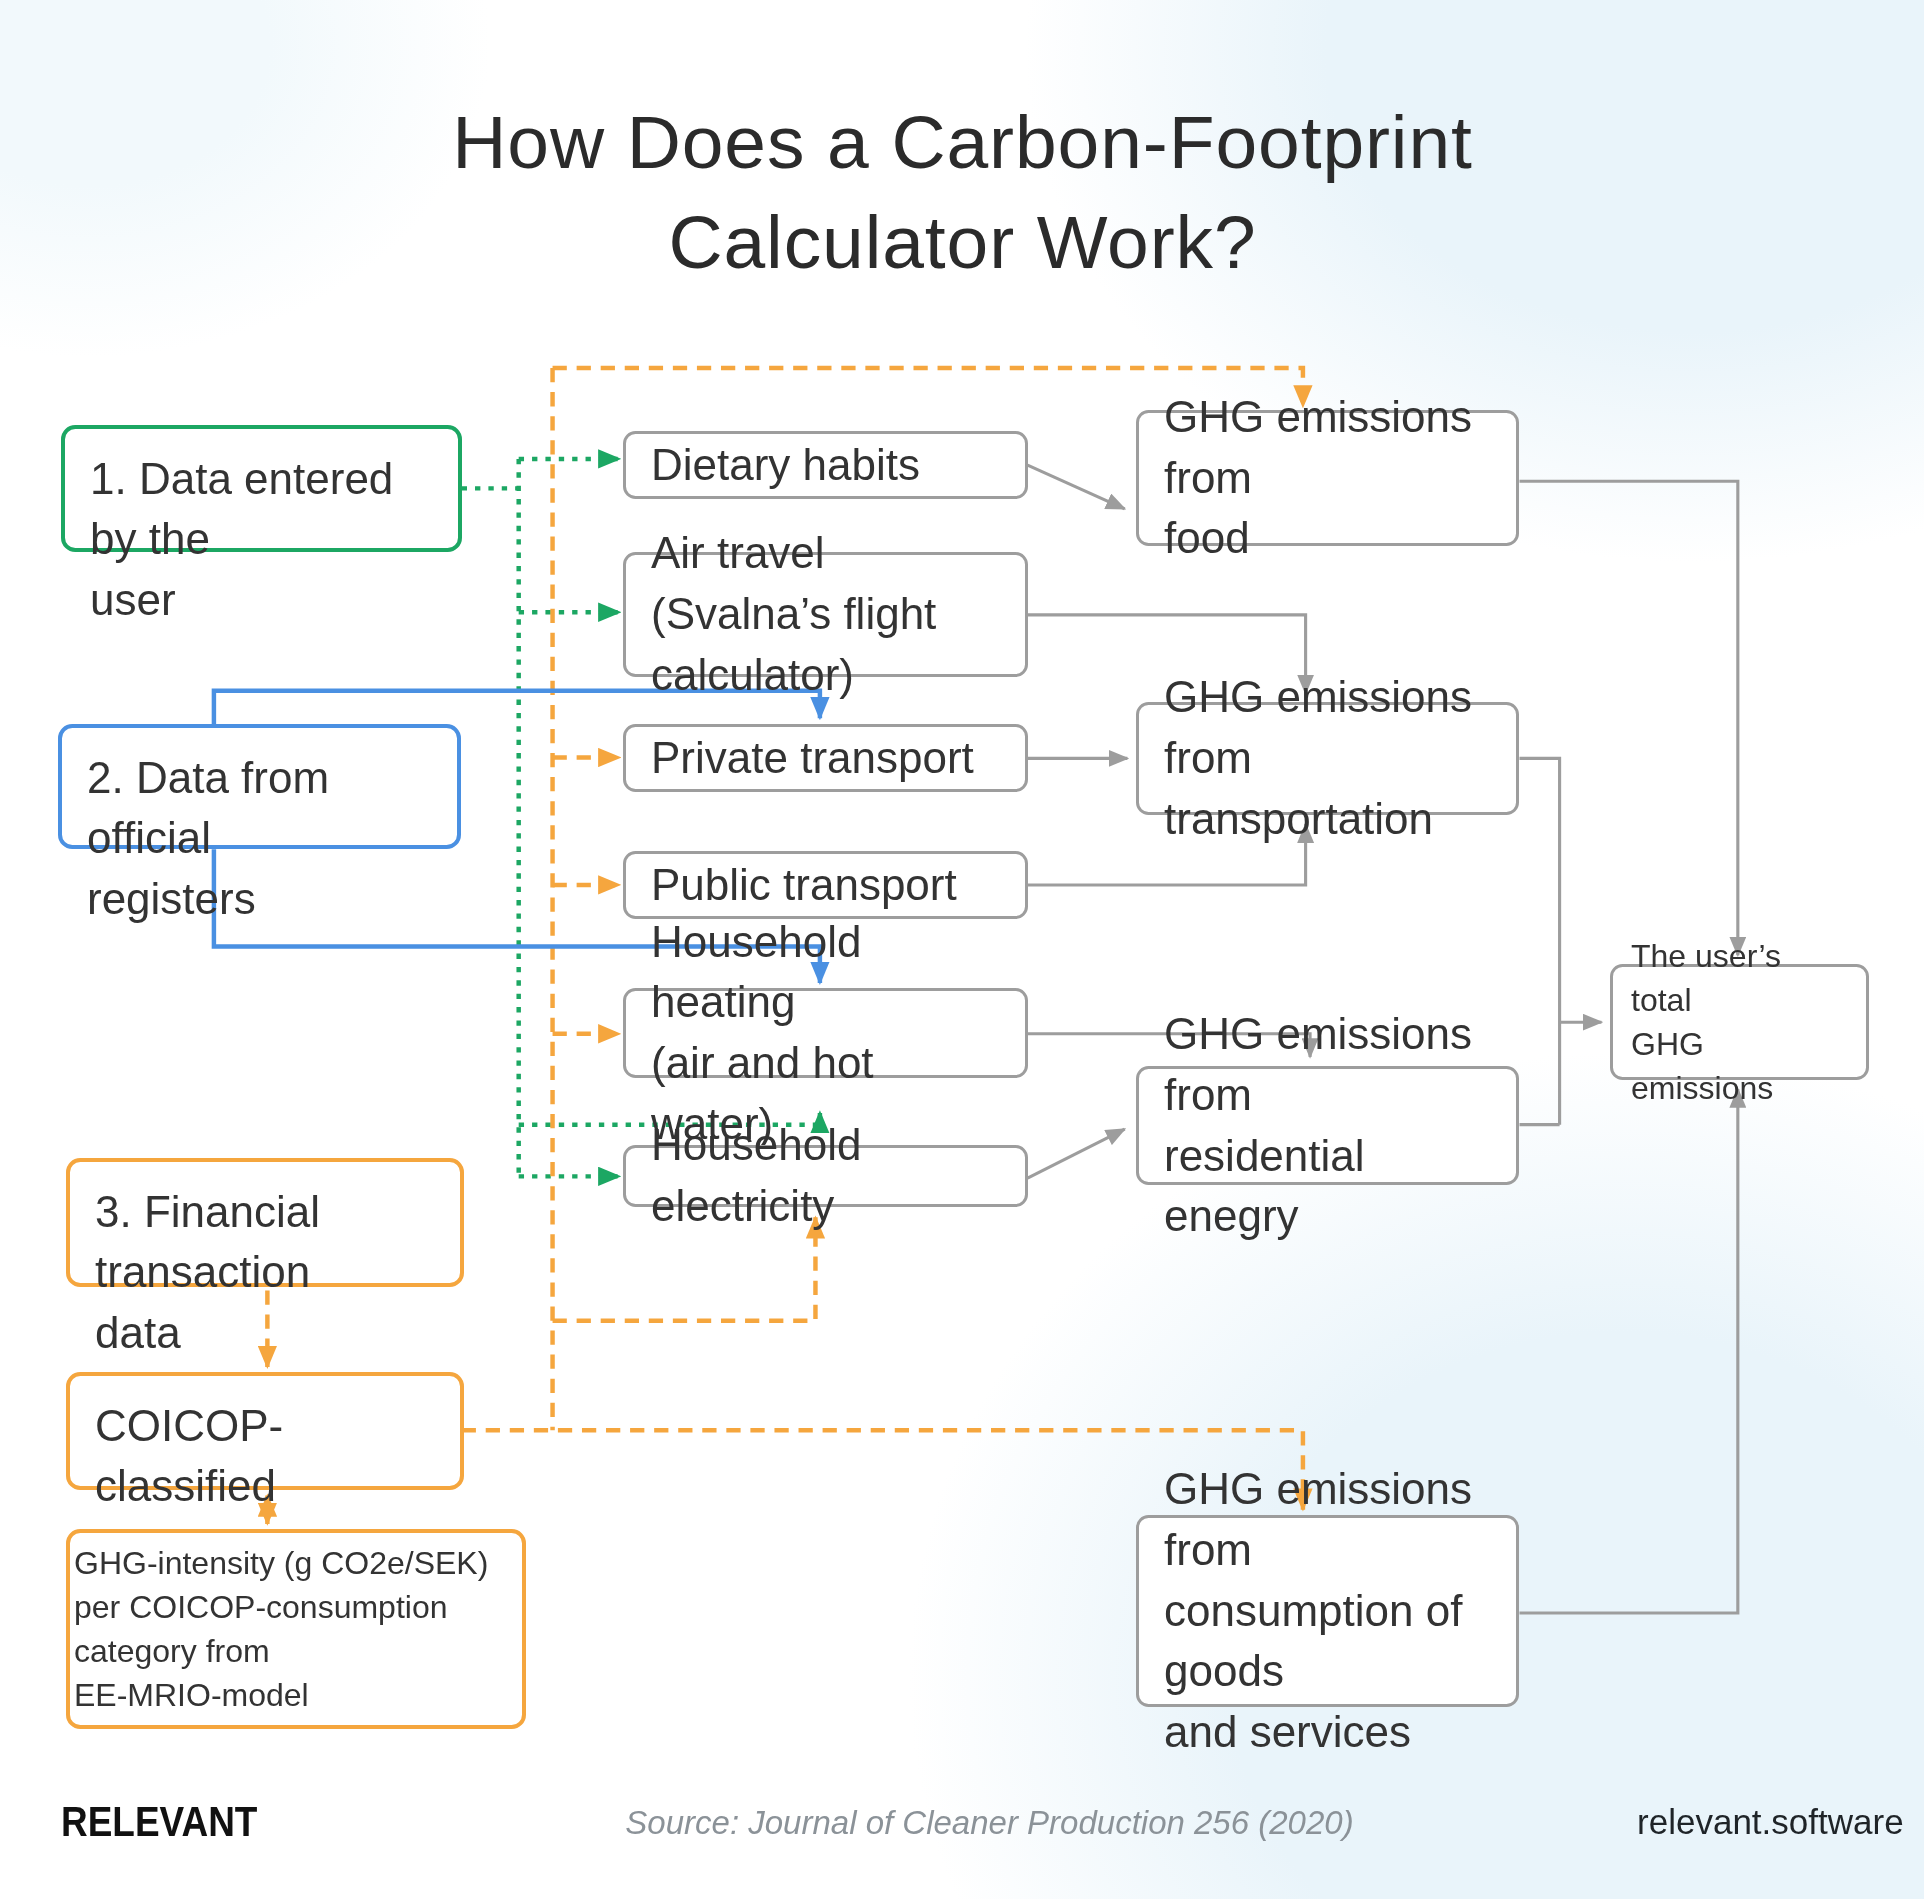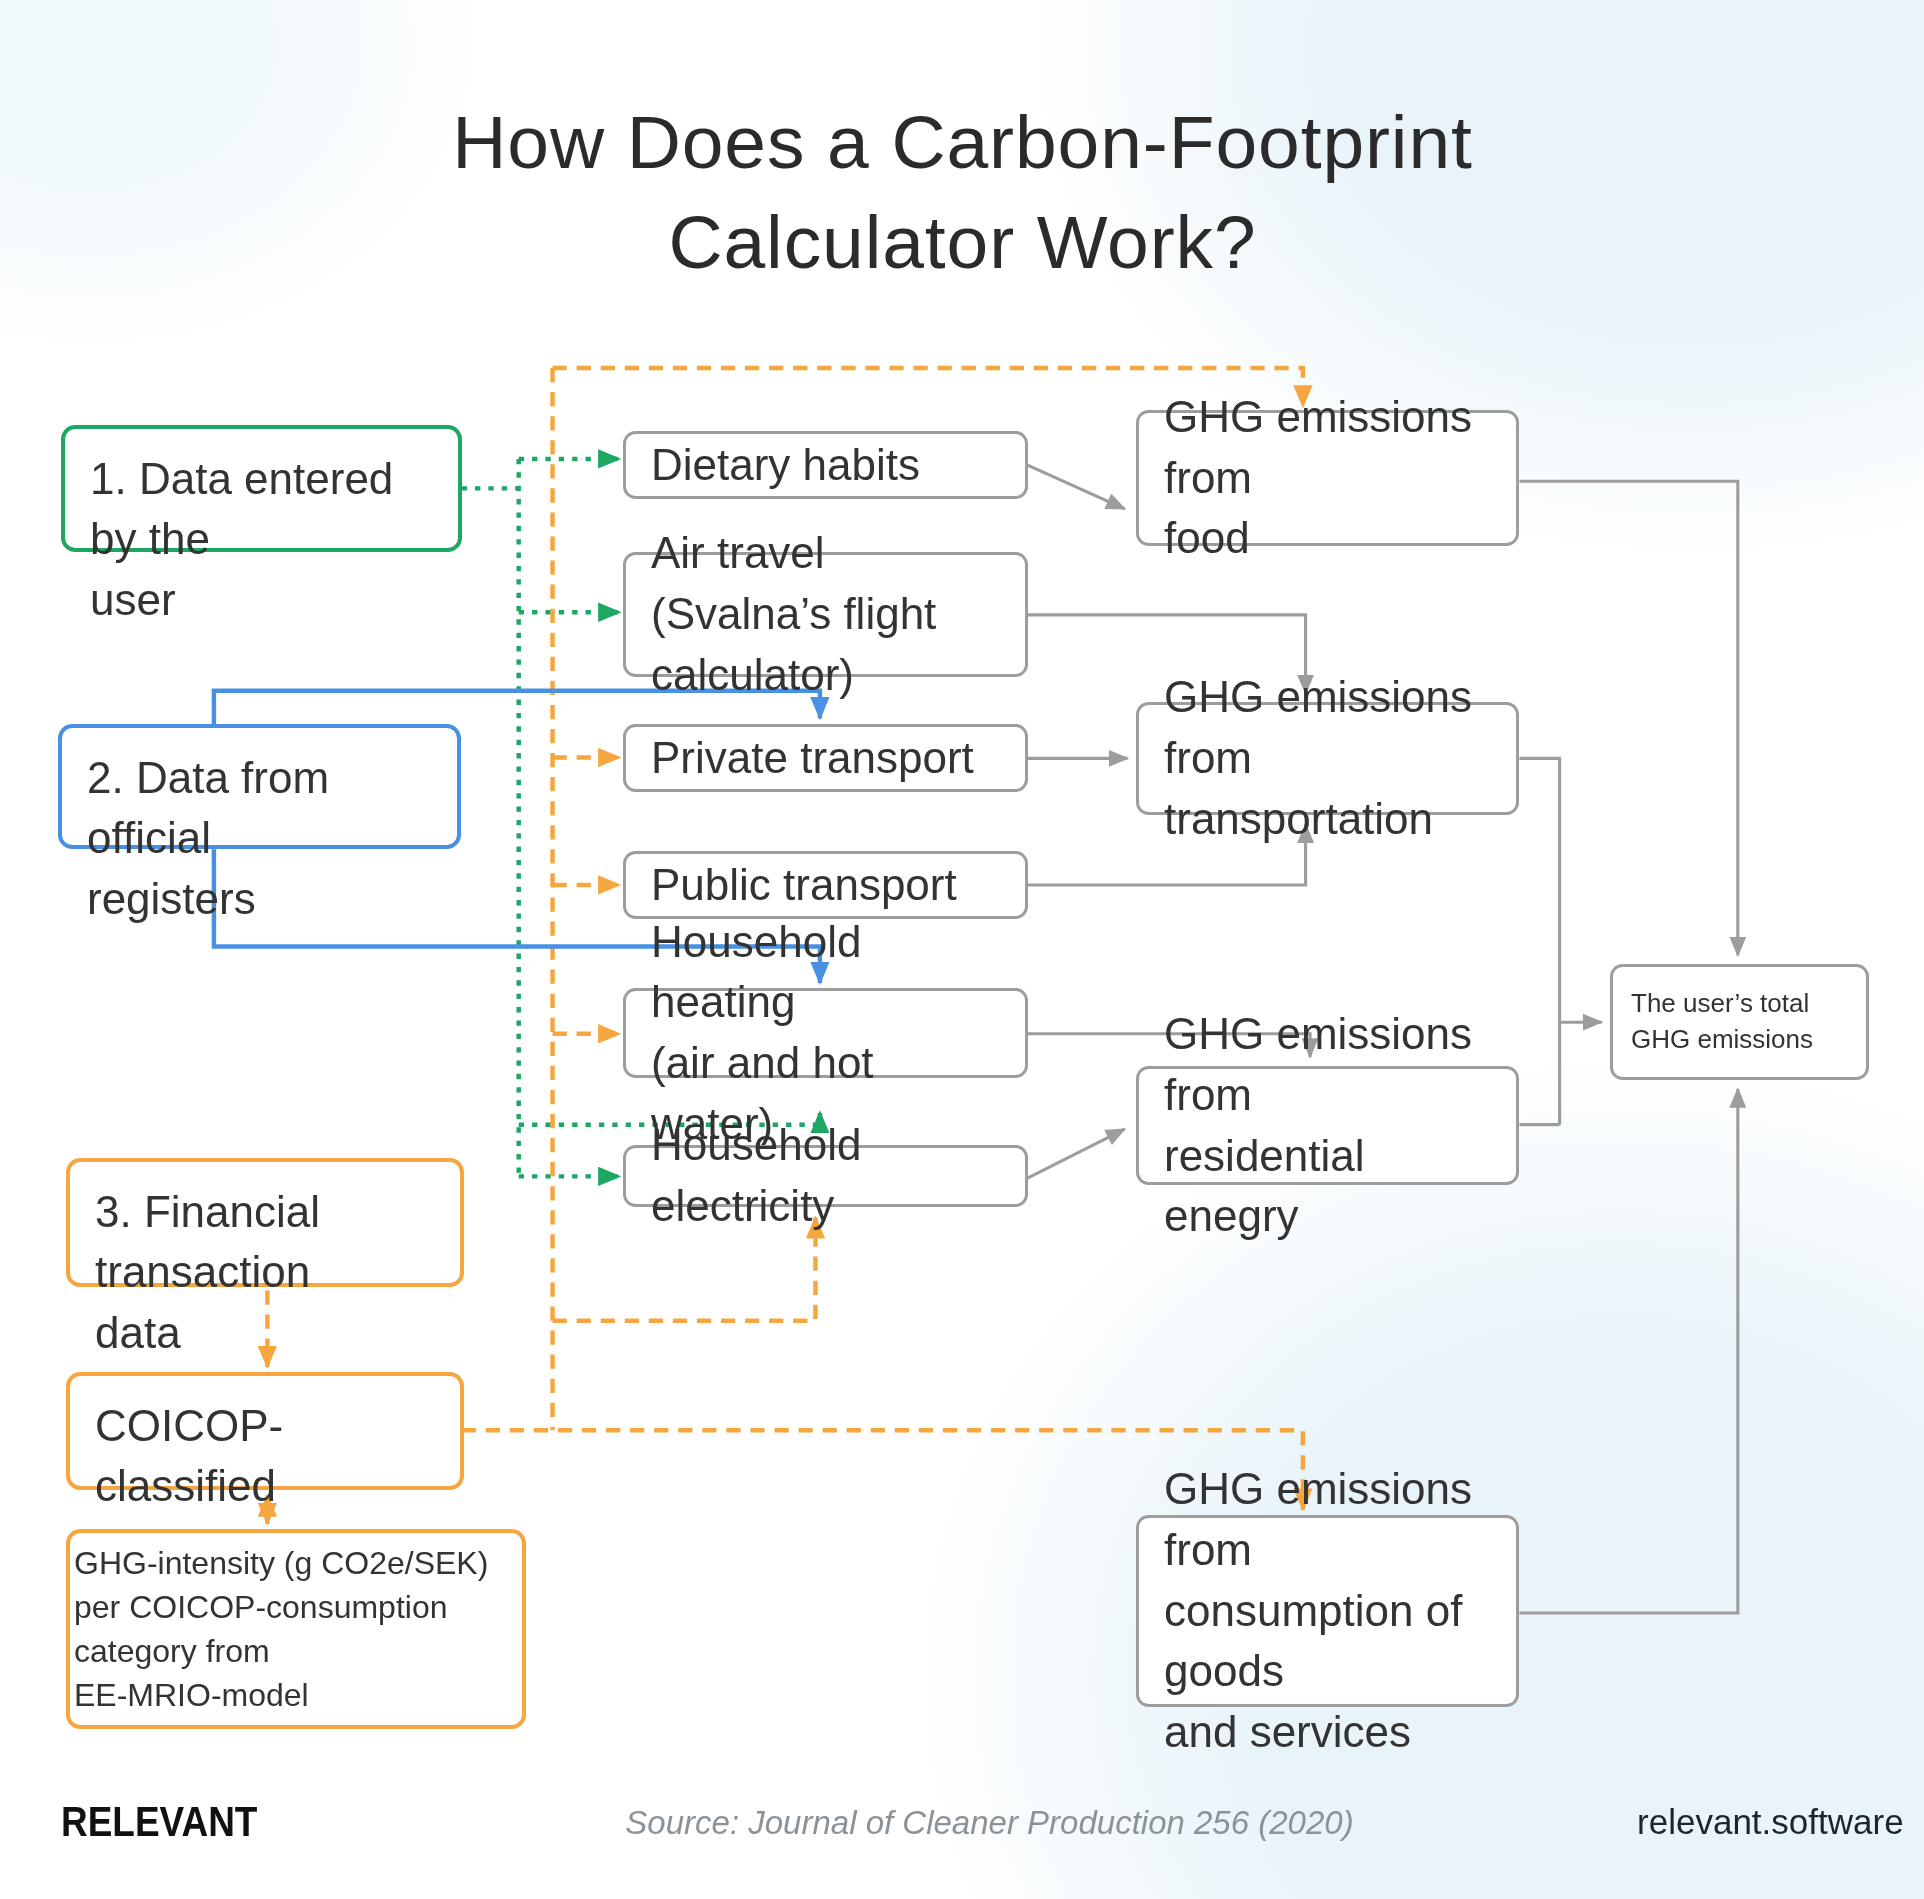--- a/index.html
+++ b/index.html
@@ -51,21 +51,21 @@
   #n-private        {left:623px; top:724px;  width:405px; height:68px;}
   #n-public         {left:623px; top:851px;  width:405px; height:68px;}
   #n-heating        {left:623px; top:988px; width:405px; height:90px;}
   #n-electricity    {left:623px; top:1145px; width:405px; height:62px;}
 
   #n-ghg-food       {left:1136px;top:410px;  width:383px; height:136px;}
   #n-ghg-transport  {left:1136px;top:702px;  width:383px; height:113px;}
   #n-ghg-residential{left:1136px;top:1066px; width:383px; height:119px;}
   #n-ghg-consumption{left:1136px;top:1515px; width:383px; height:192px;}
 
-  #n-user-total     {left:1610px;top:964px; width:259px; height:116px;font-size:26px;padding:0 18px;}
+  #n-user-total     {left:1610px;top:964px; width:259px; height:116px;font-size:32px;padding:0 18px;}
 
   svg#edges{position:absolute;left:0;top:0;}
   path.edge{fill:none;}
   path.e-green {stroke:var(--c-green); stroke-width:5; stroke-dasharray:6 9;}
   path.e-orange{stroke:var(--c-orange);stroke-width:5; stroke-dasharray:16 11;}
   path.e-blue  {stroke:var(--c-blue);  stroke-width:5;}
   path.e-gray  {stroke:var(--c-gray);  stroke-width:3.5;}
   #ar-green path {fill:var(--c-green);}
   #ar-orange path{fill:var(--c-orange);}
   #ar-blue path  {fill:var(--c-blue);}

